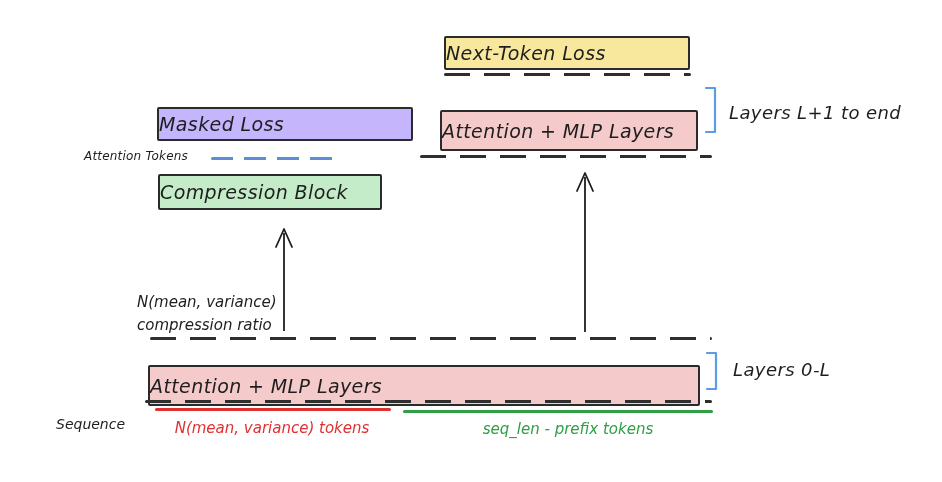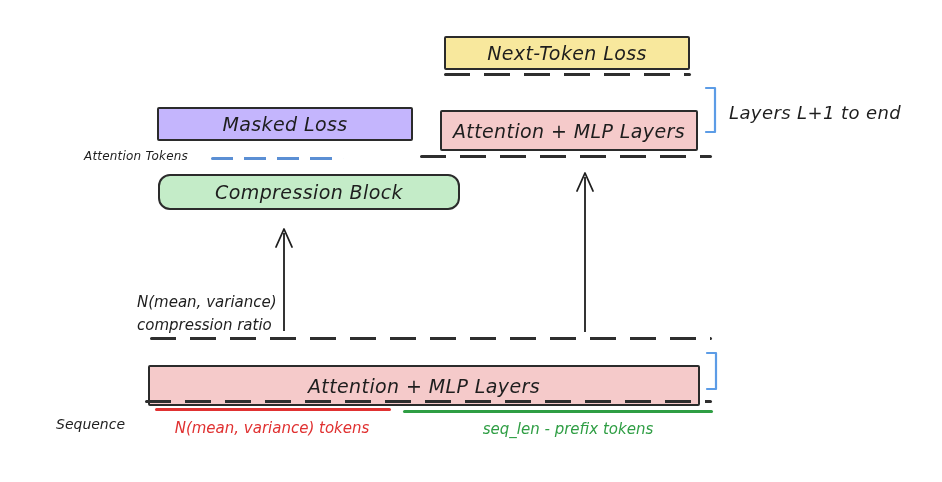--- a/index.html
+++ b/index.html
@@ -14,21 +14,21 @@
     color: #1e1e1e;
     overflow: hidden;
   }
 
   .box {
     position: absolute;
     border: 2px solid #2b2b2b;
     border-radius: 2px;
     display: flex;
     align-items: center;
-    justify-content: center;
+    justify-content: flex-start;
     font-size: 19px;
     letter-spacing: 0.4px;
     white-space: nowrap;
   }
   .box-yellow { background: #f8e89d; }
   .box-pink   { background: #f5caca; margin-top: 16px; }
   .box-gray   { background: #c4b5fd; }
   .box-green  { background: #c4ecc8; }
 
   .dash-black {
@@ -80,21 +80,21 @@
   <div class="box box-gray" style="left:157px; top:107px; width:256px; height:34px;">
     <span>Masked Loss</span>
   </div>
 
   <div class="small-label" style="left:84px; top:149px;">Attention Tokens</div>
 
   <div class="dash-blue" style="left:211px; top:157px; width:132px;"></div>
 
   <div class="dash-black" style="left:420px; top:155px; width:292px;"></div>
 
-  <div class="box box-green" style="left:158px; top:174px; width:302px; height:36px;border-radius:12px;">
+  <div class="box box-green" style="left:158px; top:174px; width:224px; height:36px;">
     <span>Compression Block</span>
   </div>
 
   <svg style="left:271px; top:226px;" width="26" height="107" viewBox="0 0 26 107">
     <line x1="13" y1="105" x2="13" y2="7" stroke="#1e1e1e" stroke-width="1.8"></line>
     <path d="M5 21 L13 3 L21 21" fill="none" stroke="#1e1e1e" stroke-width="1.8" stroke-linecap="round" stroke-linejoin="round"></path>
   </svg>
 
   <div class="note" style="left:137px; top:261px;">
     <div>N(mean, variance)</div>
@@ -109,20 +109,21 @@
   <div class="dash-black" style="left:150px; top:337px; width:562px;"></div>
 
   <div class="box box-pink" style="left:148px; top:349px; width:552px; height:41px;">
     <span>Attention + MLP Layers</span>
   </div>
 
   <svg style="left:704px; top:351px;" width="16" height="40" viewBox="0 0 16 40">
     <path d="M3 2 H12 V38 H3" fill="none" stroke="#5c9ce6" stroke-width="2.2" stroke-linecap="round" stroke-linejoin="round"></path>
   </svg>
 
+  <div class="side-label" style="left:733px; top:359px;">Layers 0-L</div>
 
   <div class="dash-black" style="left:145px; top:400px; width:567px;"></div>
 
   <div class="seq-label" style="left:56px; top:376px;margin-top:40px;">Sequence</div>
 
   <div class="solid-red" style="left:155px; top:408px; width:236px;"></div>
 
   <div class="solid-green" style="left:403px; top:410px; width:310px;"></div>
 
   <div class="span-label green" style="left:438px; top:420px; width:260px;">seq_len - prefix tokens</div>

